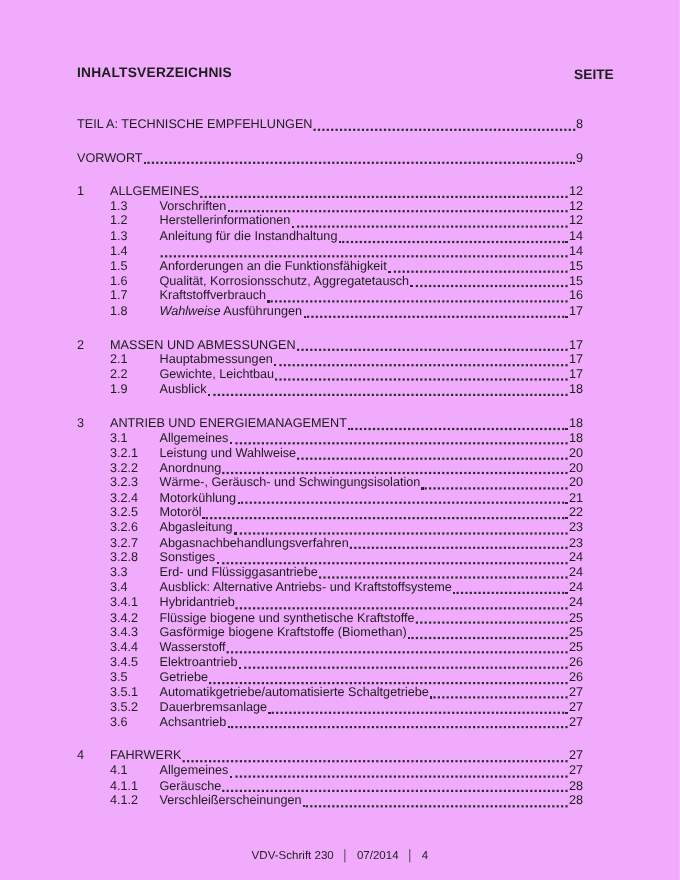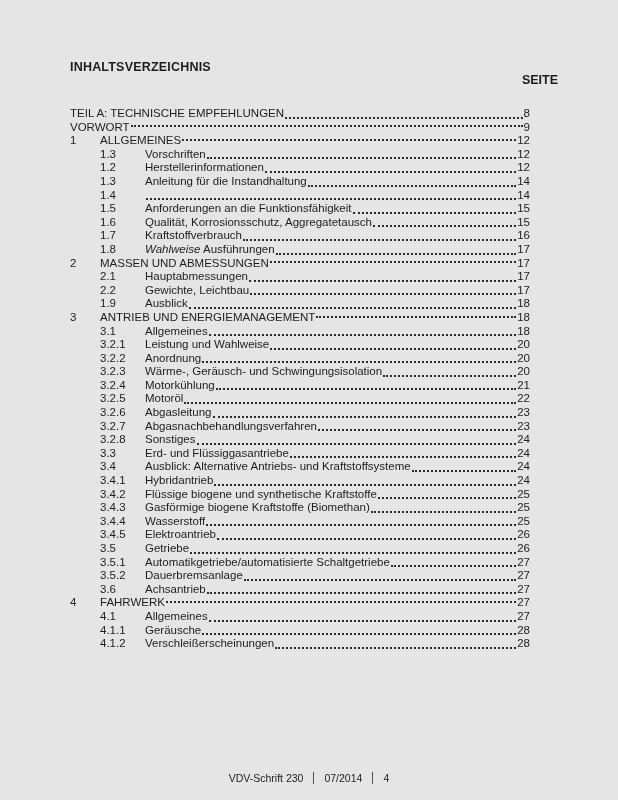--- a/index.html
+++ b/index.html
@@ -7,52 +7,52 @@
   body {
     width: 618px; height: 800px;
     background: #ffffff;
     font-family: "Liberation Sans", sans-serif;
     color: #1d1d1d;
     position: relative;
     overflow: hidden;
   }
   .page {
     position: absolute; inset: 0;
-    background: #e5e5e5;
+    background: #f0abfc;
   }
   .content {
     position: absolute;
     left: 70px; top: 57px;
     width: 460px;
   }
   .header-row {
     position: relative;
     height: 15px;
     margin-bottom: 35px;
   }
   .h-title {
     font-weight: bold;
     font-size: 12.5px;
     letter-spacing: 0.2px;
   }
   .h-seite {
     position: absolute;
-    right: -28px; top: 16px;
+    right: -28px; top: 4px;
     font-weight: bold;
     font-size: 12.5px;
   }
   .toc .row {
     display: flex;
     align-items: flex-end;
     height: 13.6px;
     line-height: 13.6px;
     font-size: 11.5px;
     white-space: nowrap;
   }
-  .toc .row.gap { margin-top: 0; align-items: center; }
+  .toc .row.gap { margin-top: 17px; }
   .num { flex: 0 0 auto; }
   .lv-s  .num { width: 30px; }
   .lv-sub .num { width: 45px; margin-left: 30px; }
   .title { flex: 0 1 auto; white-space: pre; }
   .title .it { font-style: italic; }
   .dots {
     flex: 1 1 6px;
     min-width: 6px;
     border-bottom: 2px dotted #2b2b2b;
     margin: 0 1px 2px 1px;

